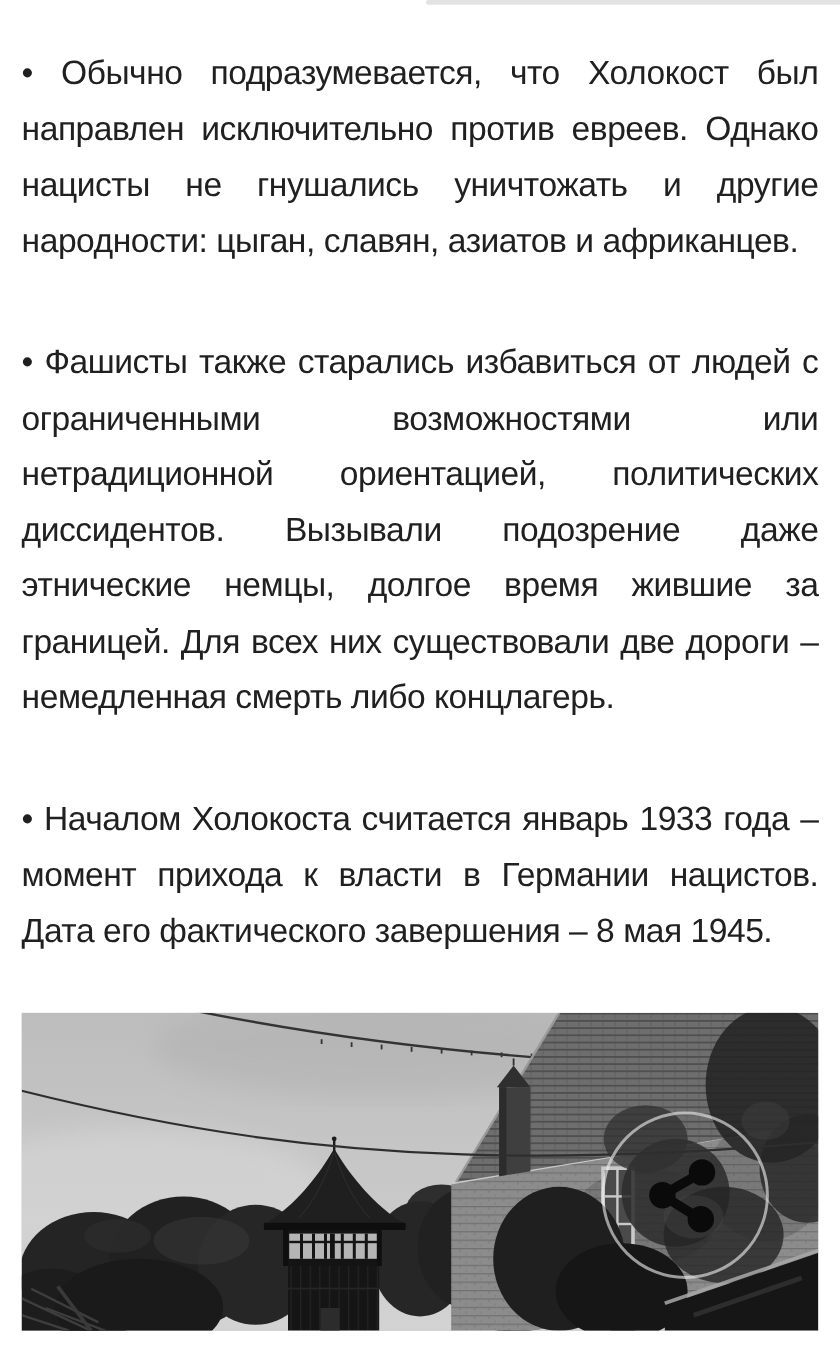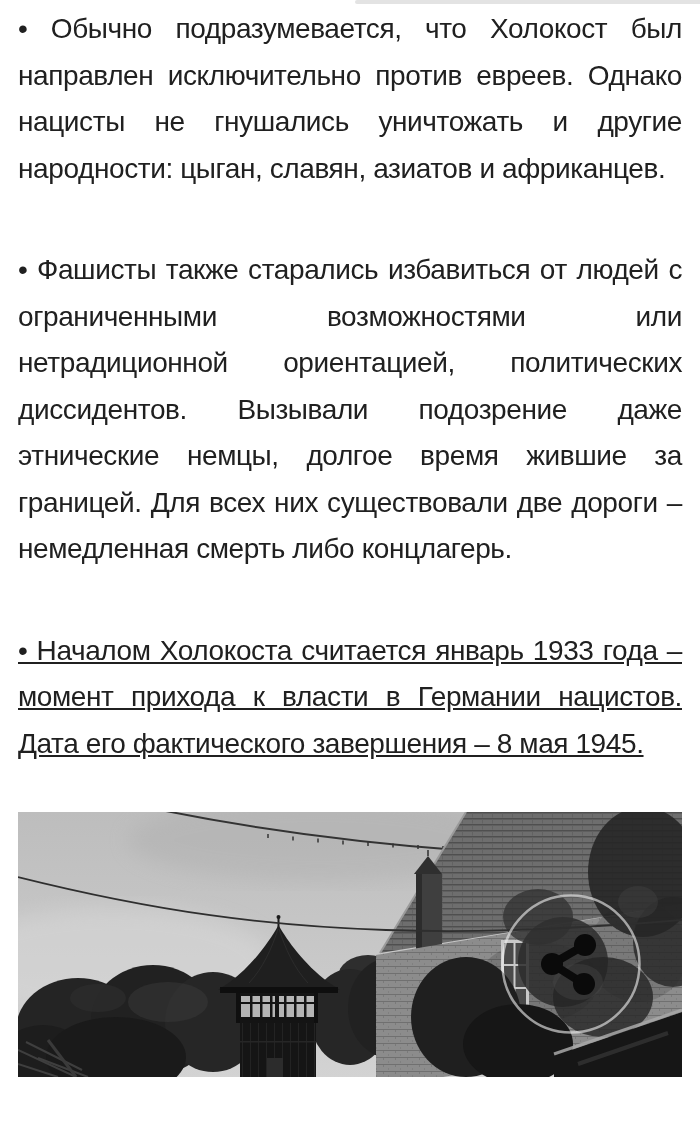--- a/index.html
+++ b/index.html
@@ -18,33 +18,33 @@
     position: absolute;
     top: 0;
     left: 355px;
     width: 345px;
     height: 4px;
     background: #e3e3e3;
     border-radius: 3px 0 0 3px;
   }
   .content {
     padding: 6px 18px 0 18px;
+    margin-top: 32px;
   }
   .para {
     margin: 0 0 55px 0;
     font-size: 28px;
     line-height: 46.5px;
     letter-spacing: -0.4px;
     color: #202020;
     text-align: justify;
     text-justify: inter-word;
   }
   .para:last-of-type {
     margin-bottom: 45px;
-    text-decoration: underline;
   }
   .photo {
     margin: 0;
     position: relative;
     width: 664px;
     height: 265px;
     overflow: hidden;
     background: #c6c6c6;
   }
   .photo > svg.scene {

